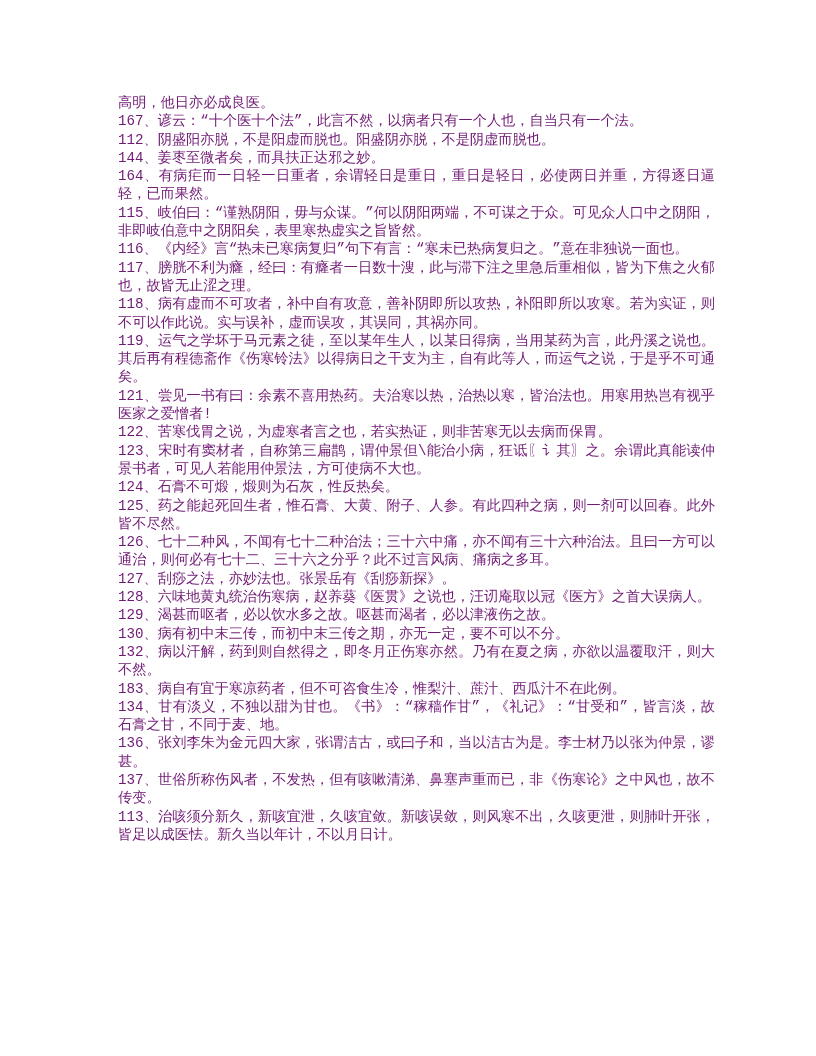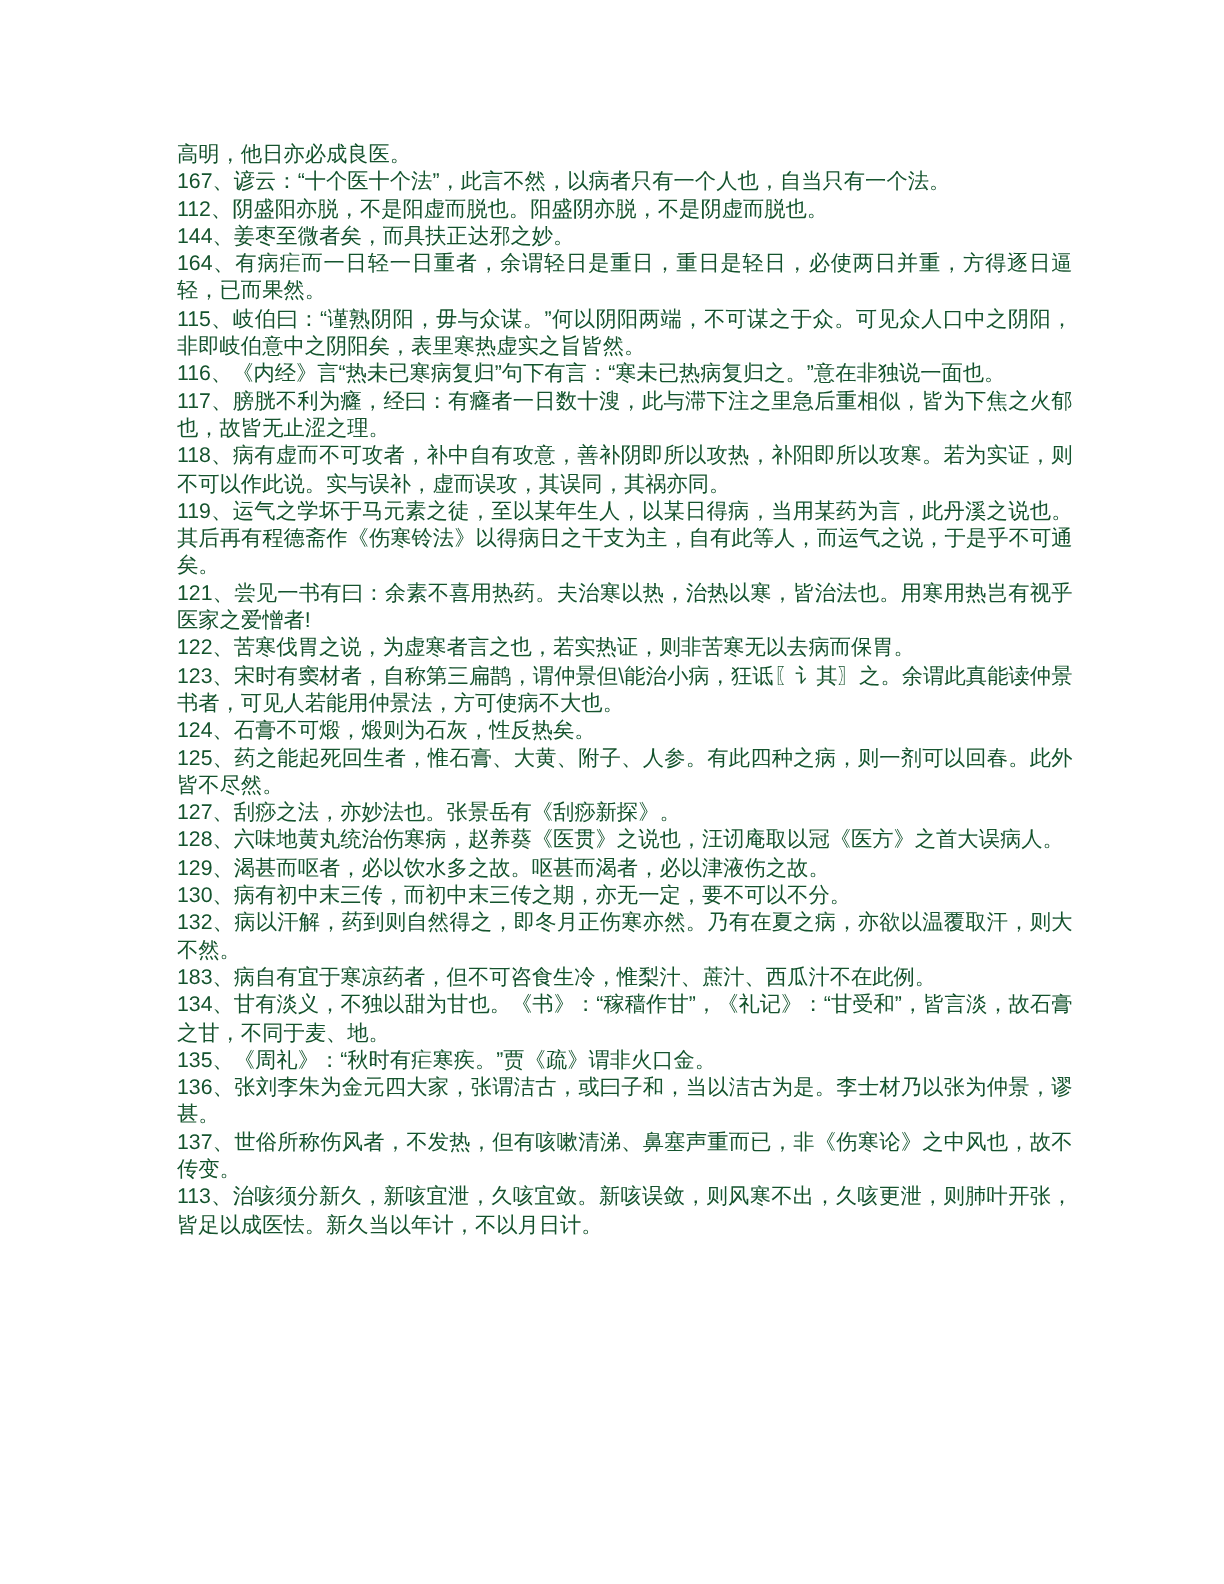--- a/index.html
+++ b/index.html
@@ -12,24 +12,24 @@
     width: 816px;
     height: 1056px;
     background: #ffffff;
     overflow: hidden;
   }
   .text-block {
     position: absolute;
     left: 118px;
     top: 94px;
     width: 597px;
-    font-family: Liberation Sans, sans-serif;
+    font-family: Liberation Mono, monospace;
     font-size: 14.2px;
     line-height: 18.3px;
-    color: #14532d;
+    color: #701a75;
     text-align: justify;
     letter-spacing: 0;
   }
   .text-block p {
     margin: 0;
     padding: 0;
     word-break: break-all;
   }
 </style>
 </head>
@@ -45,25 +45,25 @@
     <p>115、岐伯曰：“谨熟阴阳，毋与众谋。”何以阴阳两端，不可谋之于众。可见众人口中之阴阳，非即岐伯意中之阴阳矣，表里寒热虚实之旨皆然。</p>
     <p>116、《内经》言“热未已寒病复归”句下有言：“寒未已热病复归之。”意在非独说一面也。</p>
     <p>117、膀胱不利为癃，经曰：有癃者一日数十溲，此与滞下注之里急后重相似，皆为下焦之火郁也，故皆无止涩之理。</p>
     <p>118、病有虚而不可攻者，补中自有攻意，善补阴即所以攻热，补阳即所以攻寒。若为实证，则不可以作此说。实与误补，虚而误攻，其误同，其祸亦同。</p>
     <p>119、运气之学坏于马元素之徒，至以某年生人，以某日得病，当用某药为言，此丹溪之说也。其后再有程德斋作《伤寒铃法》以得病日之干支为主，自有此等人，而运气之说，于是乎不可通矣。</p>
     <p>121、尝见一书有曰：余素不喜用热药。夫治寒以热，治热以寒，皆治法也。用寒用热岂有视乎医家之爱憎者!</p>
     <p>122、苦寒伐胃之说，为虚寒者言之也，若实热证，则非苦寒无以去病而保胃。</p>
     <p>123、宋时有窦材者，自称第三扁鹊，谓仲景但\能治小病，狂诋〖讠其〗之。余谓此真能读仲景书者，可见人若能用仲景法，方可使病不大也。</p>
     <p>124、石膏不可煅，煅则为石灰，性反热矣。</p>
     <p>125、药之能起死回生者，惟石膏、大黄、附子、人参。有此四种之病，则一剂可以回春。此外皆不尽然。</p>
+    <p>126、七十二种风，不闻有七十二种治法；三十六中痛，亦不闻有三十六种治法。且曰一方可以通治，则何必有七十二、三十六之分乎？此不过言风病、痛病之多耳。</p>
     <p>127、刮痧之法，亦妙法也。张景岳有《刮痧新探》。</p>
     <p>128、六味地黄丸统治伤寒病，赵养葵《医贯》之说也，汪讱庵取以冠《医方》之首大误病人。</p>
     <p>129、渴甚而呕者，必以饮水多之故。呕甚而渴者，必以津液伤之故。</p>
     <p>130、病有初中末三传，而初中末三传之期，亦无一定，要不可以不分。</p>
     <p>132、病以汗解，药到则自然得之，即冬月正伤寒亦然。乃有在夏之病，亦欲以温覆取汗，则大不然。</p>
     <p>183、病自有宜于寒凉药者，但不可咨食生冷，惟梨汁、蔗汁、西瓜汁不在此例。</p>
     <p>134、甘有淡义，不独以甜为甘也。《书》：“稼穑作甘”，《礼记》：“甘受和”，皆言淡，故石膏之甘，不同于麦、地。</p>
-    <p>135、《周礼》：“秋时有疟寒疾。”贾《疏》谓非火口金。</p>
     <p>136、张刘李朱为金元四大家，张谓洁古，或曰子和，当以洁古为是。李士材乃以张为仲景，谬甚。</p>
     <p>137、世俗所称伤风者，不发热，但有咳嗽清涕、鼻塞声重而已，非《伤寒论》之中风也，故不传变。</p>
     <p>113、治咳须分新久，新咳宜泄，久咳宜敛。新咳误敛，则风寒不出，久咳更泄，则肺叶开张，皆足以成医怯。新久当以年计，不以月日计。</p>
   </div>
 </div>
 
 </body></html>

